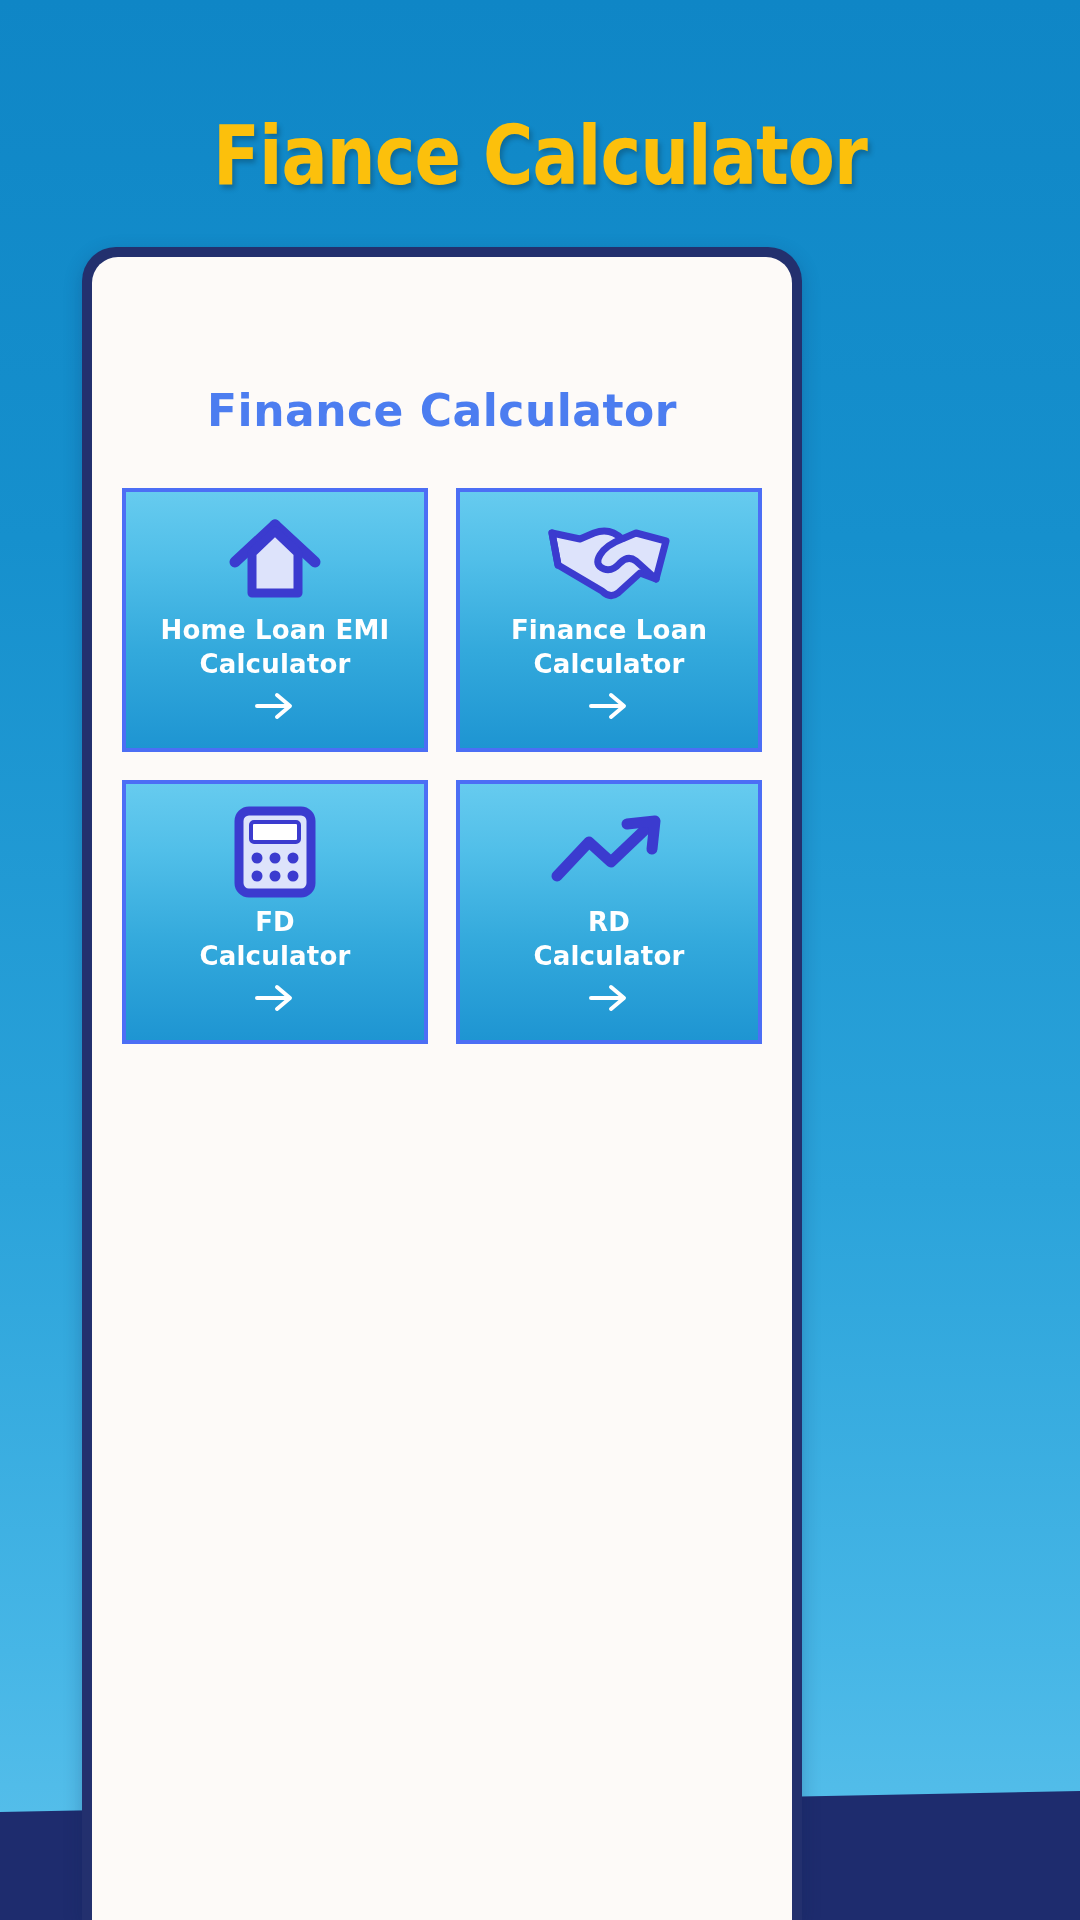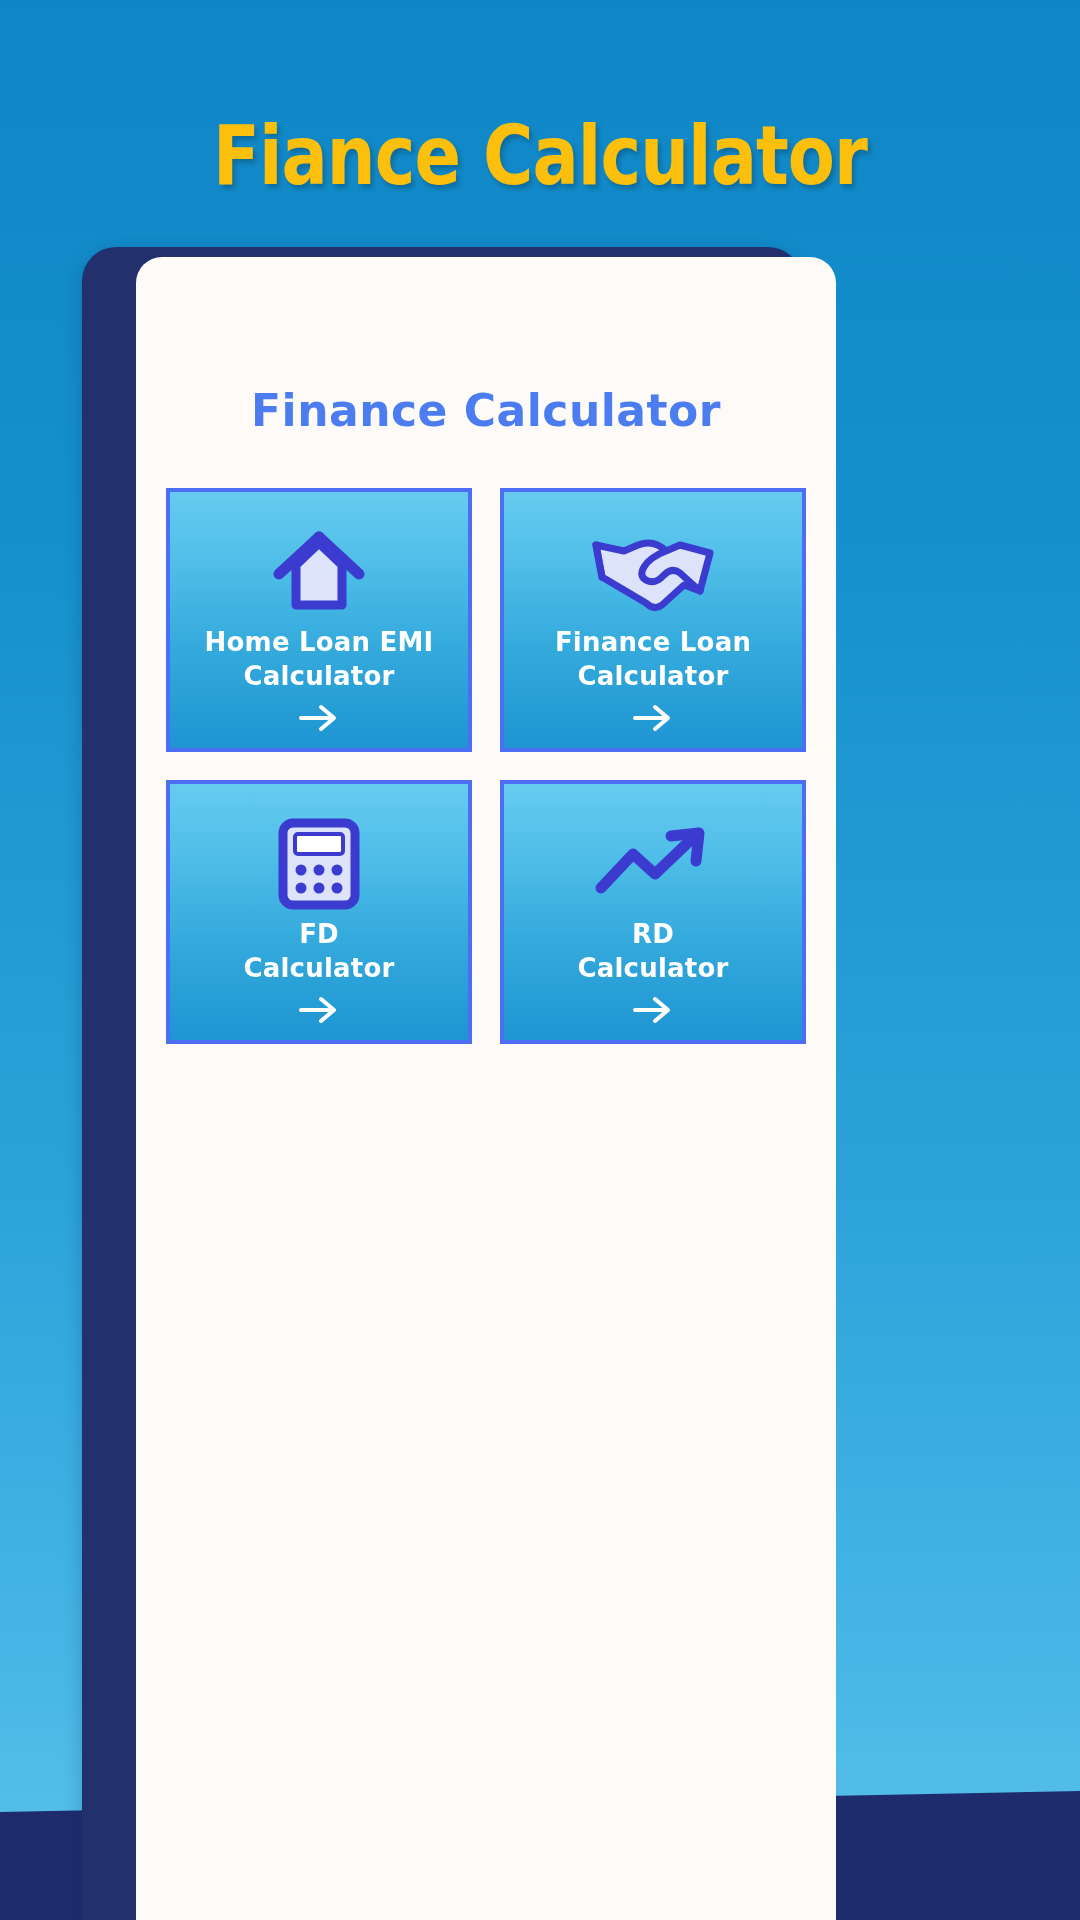--- a/index.html
+++ b/index.html
@@ -44,21 +44,20 @@
     border-radius:34px 34px 0 0;
     padding:10px 10px 0 10px;
     box-shadow:0 6px 18px rgba(10,30,80,.25);
   }
   .screen{
     width:100%; height:100%;
     background:#fdfaf8;
     border-radius:26px 26px 0 0;
     overflow:hidden;
     position:relative;
-    margin-left:44px;
   }
 
   
   .screen-heading{
     margin-top:128px;
     text-align:center;
     font-family:"DejaVu Sans","Liberation Sans",sans-serif;
     font-weight:700;
     font-size:44px;
     letter-spacing:.5px;
@@ -75,21 +74,21 @@
   }
   .tile{
     position:relative;
     height:264px;
     border:4px solid #4c6ef5;
     background:linear-gradient(180deg,#66cbef 0%,#51bfe9 26%,#33a9dc 62%,#1e95d2 100%);
     display:flex;
     flex-direction:column;
     align-items:center;
     justify-content:flex-start;
-    padding-top:34px;
+    padding-top:22px;
     cursor:pointer;
   }
   .tile-icon{
     height:92px;
     display:flex;
     align-items:center;
     justify-content:center;
     margin-bottom:8px;
   }
   .tile-label{

